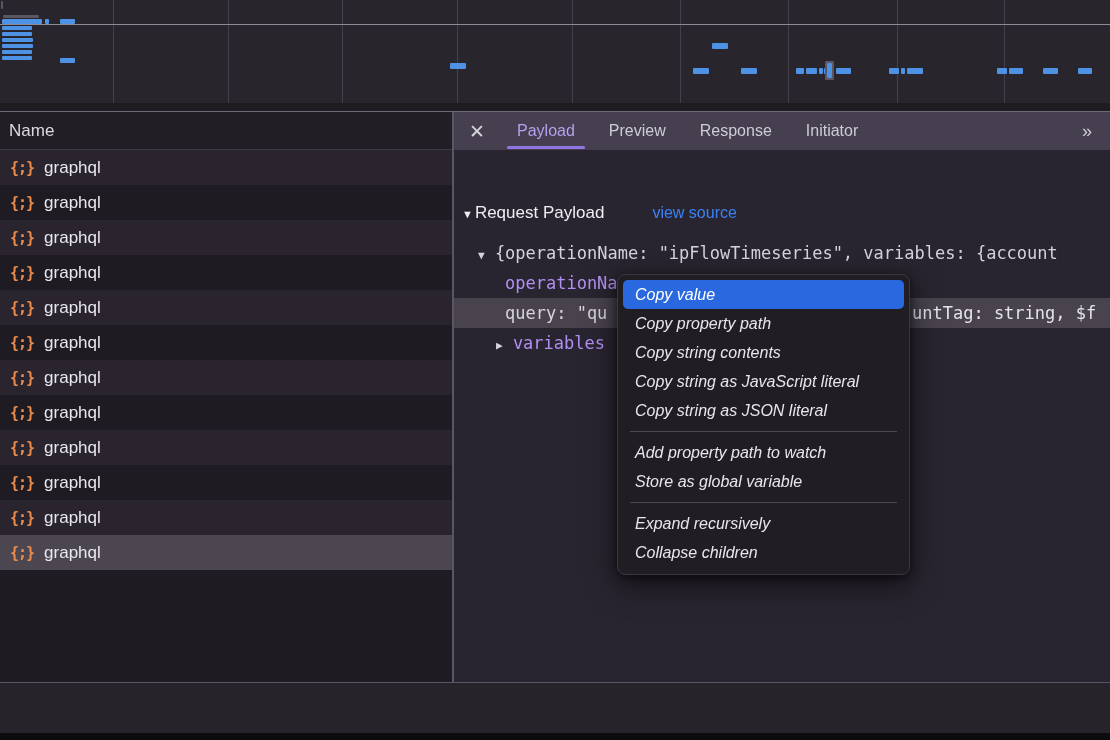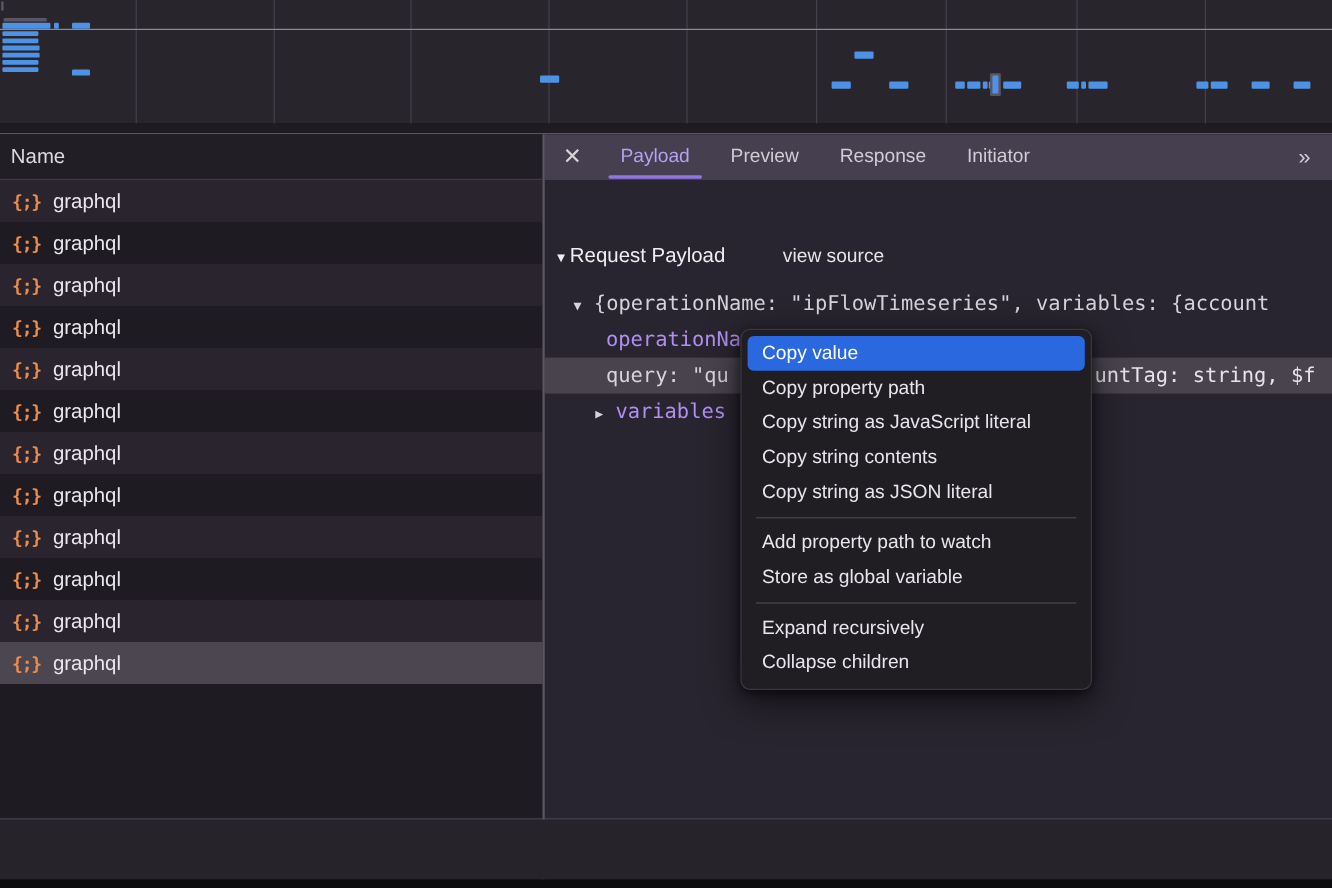--- a/index.html
+++ b/index.html
@@ -40,36 +40,36 @@
     color:#cfccd6; font-size:16px; cursor:default; }
   .tab.active { color:#b4a1ef; }
   .tab.active::after { content:""; position:absolute; left:7px; right:7px; bottom:1px; height:3px;
     background:#8f76e3; border-radius:2px; }
   #tab-overflow { margin-left:auto; padding:0 20px; color:#cfccd6; font-size:18px; letter-spacing:-2px; }
   
   #payload-section { position:absolute; left:0; top:38px; width:656px; height:532px; }
   #section-header { position:absolute; left:8px; top:53px; display:flex; align-items:baseline; }
   #section-title { color:#f0eef2; font-weight:normal; font-size:17px; }
   #section-caret { color:#f0eef2; font-size:11px; margin-right:2px; }
-  #view-source { color:#e5e5e5; font-size:16px; margin-left:48px; }
+  #view-source { color:#3b82f6; font-size:16px; margin-left:48px; }
   #tree { position:absolute; left:0; top:88px; width:656px;
     font-family:"DejaVu Sans Mono", monospace; font-size:17px; }
   .tree-line { position:relative; height:30px; line-height:30px; white-space:nowrap; overflow:hidden; }
   .tree-line.highlight { background:#49434e; }
   .caret { color:#d5d2db; font-size:11px; }
   .t-plain { color:#d5d2db; }
   .t-key { color:#b18ff1; }
   .t-str { color:#53c1ef; }
   .t-muted { color:#d8d4de; }
   .t-white { color:#e6e3ea; }
   .frag-right { position:absolute; left:458px; top:0; }
   
   #context-menu { position:absolute; left:617px; top:274px; width:293px; background:#201d23;
     border:1px solid #3b3741; border-radius:8px; padding:5px 0 7px 0;
-    box-shadow:0 10px 30px rgba(0,0,0,.6), 0 2px 8px rgba(0,0,0,.5); z-index:50; }
+    box-shadow:0 10px 30px rgba(0,0,0,.6), 0 2px 8px rgba(0,0,0,.5); z-index:50;font-style:italic; }
   .menu-item { height:29px; line-height:29px; margin:0 5px; padding-left:12px; border-radius:5px;
     color:#e8e6ec; font-size:16px; white-space:nowrap; cursor:default; }
   .menu-item.highlighted { background:#2a68e0; color:#ffffff; }
   .menu-sep { height:1px; background:#4b4852; margin:6px 12px; }
 </style>
 </head>
 <body>
 
 <div id="screen">
 
@@ -218,22 +218,22 @@
   </div>
 
   <div id="pane-divider"></div>
   <div id="bottom-divider"></div>
   <div id="footer"></div>
   <div id="bottom-strip"></div>
 
   <div id="context-menu">
       <div class="menu-item highlighted">Copy value</div>
       <div class="menu-item">Copy property path</div>
+      <div class="menu-item">Copy string contents</div>
       <div class="menu-item">Copy string as JavaScript literal</div>
-      <div class="menu-item">Copy string contents</div>
       <div class="menu-item">Copy string as JSON literal</div>
       <div class="menu-sep"></div>
       <div class="menu-item">Add property path to watch</div>
       <div class="menu-item">Store as global variable</div>
       <div class="menu-sep"></div>
       <div class="menu-item">Expand recursively</div>
       <div class="menu-item">Collapse children</div>
     </div>
 
 </div>

